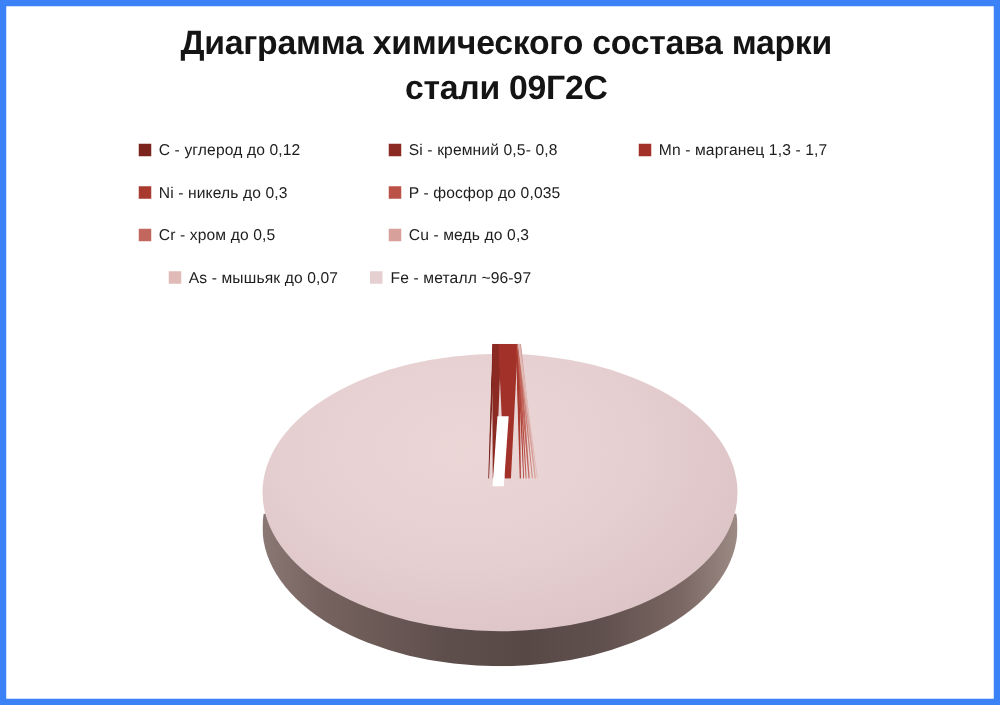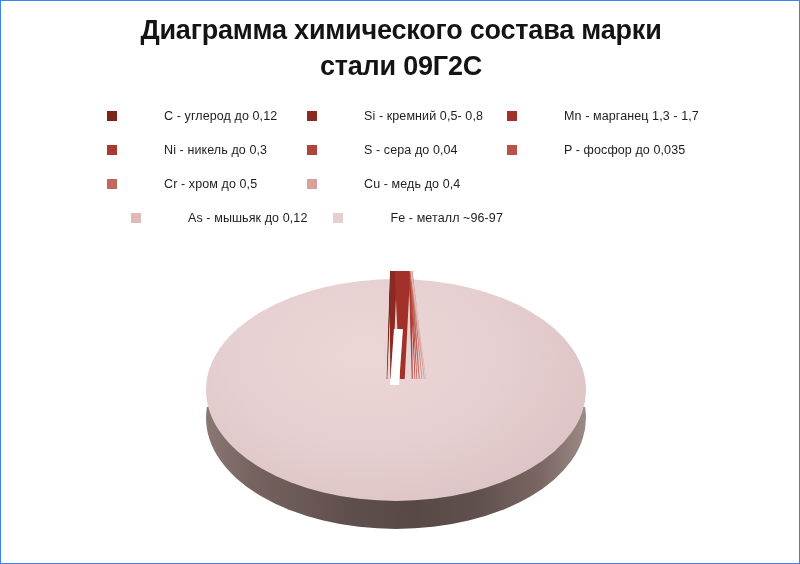--- a/index.html
+++ b/index.html
@@ -5,21 +5,21 @@
   html, body {
     margin: 0;
     padding: 0;
     background: #ffffff;
   }
   #canvas {
     position: relative;
     width: 800px;
     height: 564px;
     background: #ffffff;
-    border: 1px solid #3b82f6;
+    border: 5px solid #3b82f6;
     box-sizing: border-box;
     overflow: hidden;
     font-family: "Liberation Sans", sans-serif;
   }
 
   
   #chart-title {
     position: absolute;
     top: 12px;
     left: 60px;
@@ -46,21 +46,20 @@
     align-items: flex-start;
   }
   .legend-row.row-last {
     justify-content: flex-start;
     padding-left: 24px;
   }
   .legend-item {
     display: flex;
     align-items: center;
     box-sizing: border-box;
-    gap: 41px;
   }
   .legend-row.row-normal .legend-item { width: 200px; }
   .legend-row.row-last .legend-item { width: auto; margin-right: 26px; }
   .legend-swatch {
     width: 10px;
     height: 10px;
     flex: 0 0 10px;
     margin-right: 6px;
     position: relative;
     top: 0px;
@@ -161,42 +160,38 @@
           <span class="legend-swatch" style="background: rgb(162, 50, 41);"></span>
           <span class="legend-label">Mn - марганец 1,3 - 1,7</span>
         </div>
       </div>
       <div class="legend-row row-normal">
         <div class="legend-item">
           <span class="legend-swatch" style="background: rgb(168, 58, 48);"></span>
           <span class="legend-label">Ni - никель до 0,3</span>
         </div>
         <div class="legend-item">
-          <span class="legend-swatch" style="background: rgb(178, 69, 58);"></span>
-          <span class="legend-label">S - сера до 0,04</span>
-        </div>
-        <div class="legend-item">
           <span class="legend-swatch" style="background: rgb(187, 82, 72);"></span>
           <span class="legend-label">P - фосфор до 0,035</span>
         </div>
       </div>
       <div class="legend-row row-normal">
         <div class="legend-item">
           <span class="legend-swatch" style="background: rgb(194, 103, 94);"></span>
           <span class="legend-label">Cr - хром до 0,5</span>
         </div>
         <div class="legend-item">
           <span class="legend-swatch" style="background: rgb(215, 160, 154);"></span>
-          <span class="legend-label">Cu - медь до 0,4</span>
+          <span class="legend-label">Cu - медь до 0,3</span>
         </div>
       </div>
       <div class="legend-row row-last">
         <div class="legend-item">
           <span class="legend-swatch" style="background: rgb(224, 186, 182);"></span>
-          <span class="legend-label">As - мышьяк до 0,12</span>
+          <span class="legend-label">As - мышьяк до 0,07</span>
         </div>
         <div class="legend-item">
           <span class="legend-swatch" style="background: rgb(230, 207, 208);"></span>
           <span class="legend-label">Fe - металл ~96-97</span>
         </div>
       </div>
     </div>
 
   <div id="pie-wrap">
     <div id="pie-side"></div>

